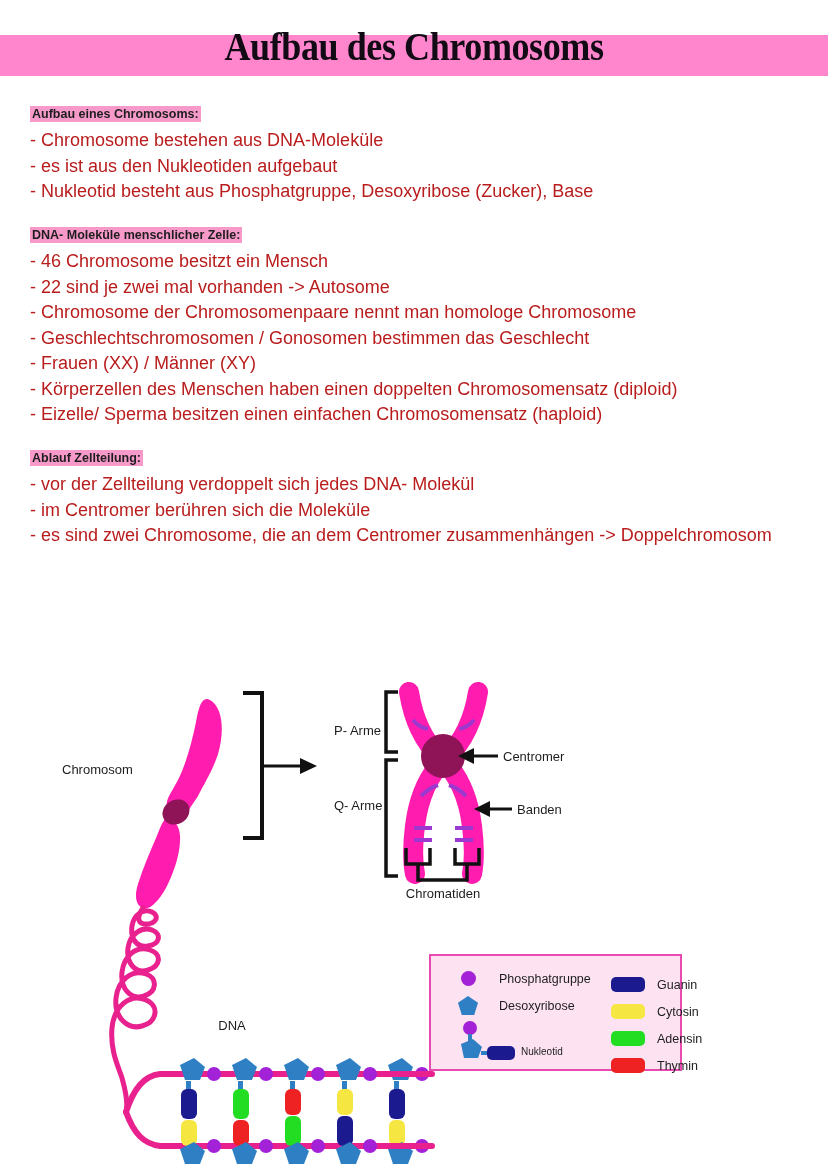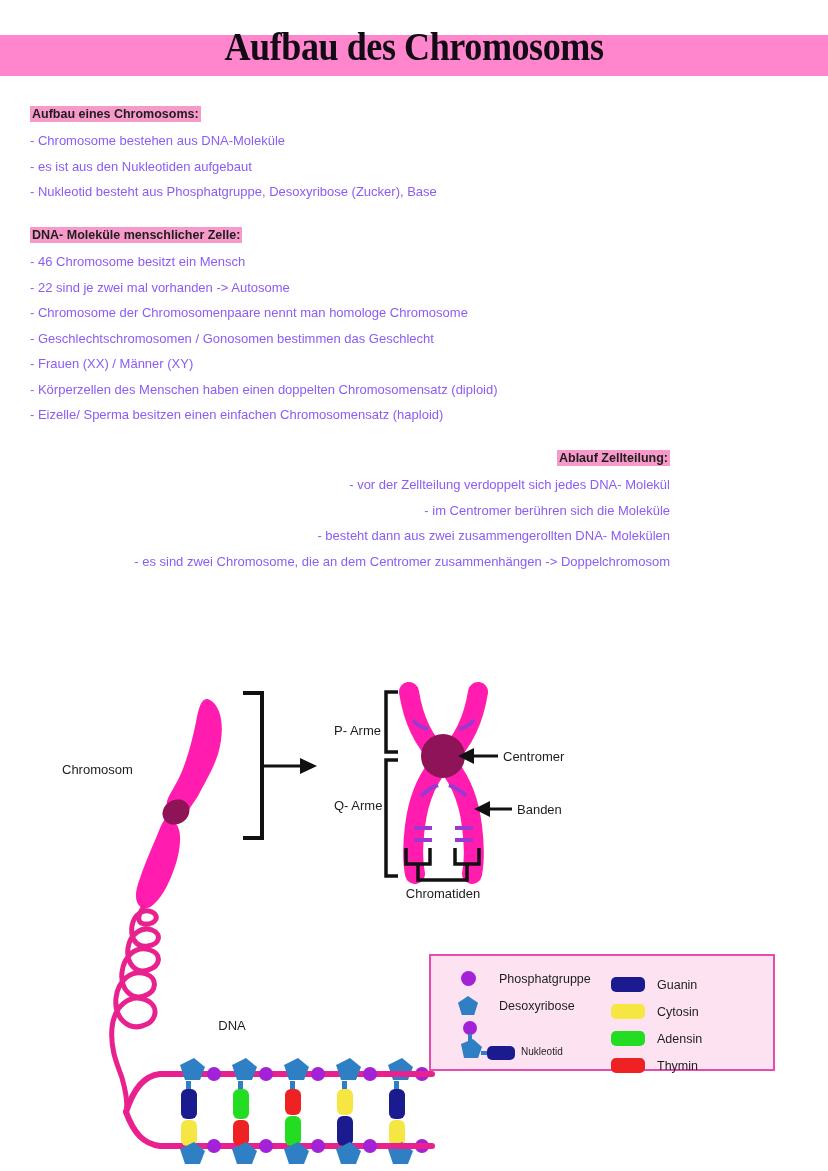--- a/index.html
+++ b/index.html
@@ -42,35 +42,35 @@
   }
 
   
   .notes {
     position: absolute;
     left: 30px;
     top: 104px;
     width: 640px;
   }
   .section { margin-bottom: 26px; }
-  .section:last-child { margin-bottom: 0; text-align: right; }
+  .section:last-child { margin-bottom: 0; }
 
   .sec-head {
     display: inline-block;
     font-size: 12.5px;
     font-weight: bold;
     color: #1d1d1f;
     background: #f79ac9;
     padding: 1px 2px 1px 2px;
     line-height: 14px;
     margin-bottom: 11px;
   }
   .bullet {
-    font-size: 13px;
-    color: #8b5cf6;
+    font-size: 18px;
+    color: #b91c1c;
     line-height: 15px;
     margin-bottom: 10.5px;
     white-space: nowrap;
   }
   .bullet:last-child { margin-bottom: 0; }
 
   
   .diagram {
     position: absolute;
     left: 0;
@@ -84,21 +84,21 @@
     font-family: "Liberation Sans", sans-serif;
     font-size: 13px;
     fill: #1d1d1f;
   }
 
   
   .legend-box {
     position: absolute;
     left: 429px;
     top: 954px;
-    width: 346px;
+    width: 253px;
     height: 117px;
     background: #fde3f1;
     border: 2.5px solid #e84bb0;
     box-sizing: border-box;
   }
   .legend-col-left {
     position: absolute;
     left: 22px;
     top: 10px;
     width: 150px;
@@ -177,21 +177,20 @@
     <div class="bullet">- Geschlechtschromosomen / Gonosomen bestimmen das Geschlecht</div>
     <div class="bullet">- Frauen (XX) / Männer (XY)</div>
     <div class="bullet">- Körperzellen des Menschen haben einen doppelten Chromosomensatz (diploid)</div>
     <div class="bullet">- Eizelle/ Sperma besitzen einen einfachen Chromosomensatz (haploid)</div>
   </div>
 
   <div class="section">
     <div class="sec-head">Ablauf Zellteilung:</div>
     <div class="bullet">- vor der Zellteilung verdoppelt sich jedes DNA- Molekül</div>
     <div class="bullet">- im Centromer berühren sich die Moleküle</div>
-    <div class="bullet">- besteht dann aus zwei zusammengerollten DNA- Molekülen</div>
     <div class="bullet">- es sind zwei Chromosome, die an dem Centromer zusammenhängen -&gt; Doppelchromosom</div>
   </div>
 
 </div>
 
 <div class="diagram">
 <svg width="828" height="503" viewBox="0 0 828 503" xmlns="http://www.w3.org/2000/svg">
 
   <g>
     <path d="M210 32 C224 40 224 66 218 86 C212 104 204 116 198 128

